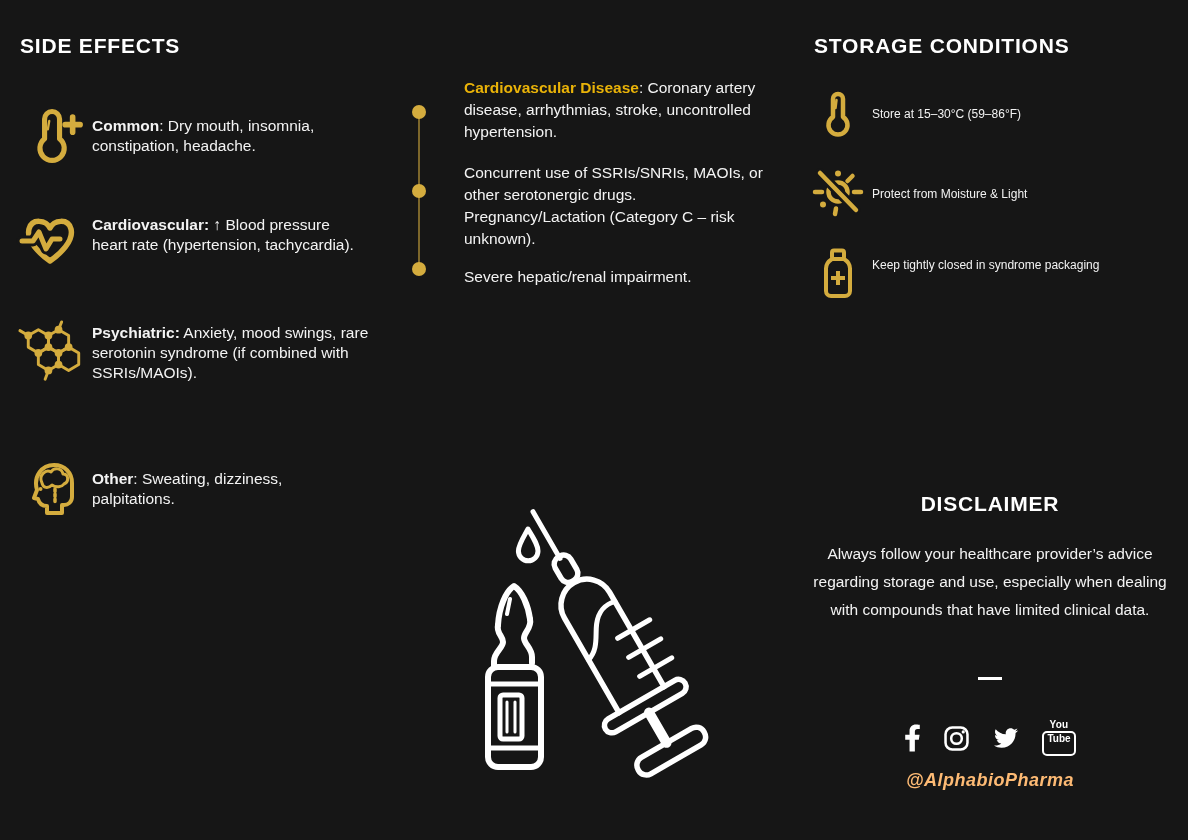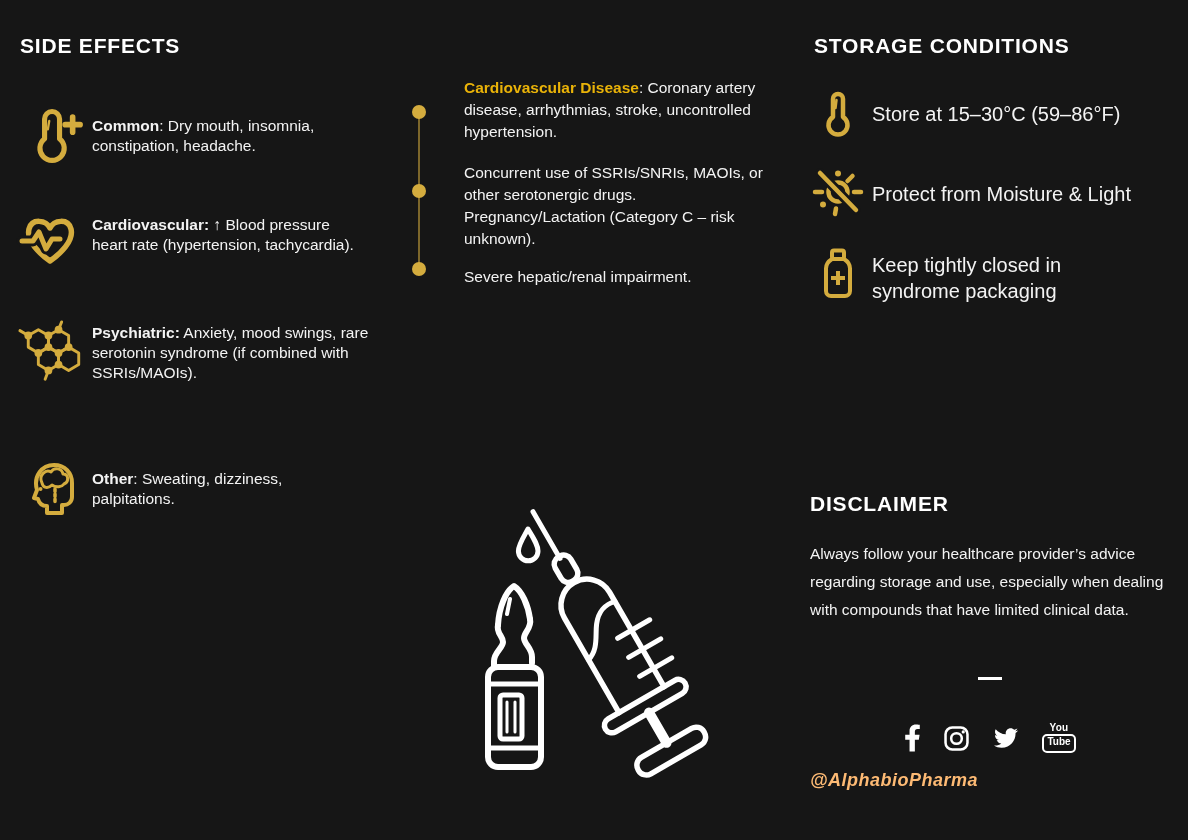--- a/index.html
+++ b/index.html
@@ -15,31 +15,31 @@
   .body-text b{color:#eab308;font-weight:700;}
   .abs{position:absolute;}
   
   .se-text{position:absolute;left:92px;font-size:15.5px;line-height:20px;}
   .se-icon{position:absolute;}
   
   .contra-block{position:absolute;left:59px;width:308px;font-size:15.5px;line-height:22px;}
   .tl-dot{position:absolute;left:7px;width:14px;height:14px;border-radius:50%;background:#D4AC3E;}
   .tl-line{position:absolute;left:13px;width:2px;background:#D4AC3E;opacity:.55;}
   
-  .st-text{position:absolute;left:467px;font-size:20px;line-height:26px;}
-  
-  .disc-wrap{position:absolute;left:810px;top:475px;width:360px;text-align:left;}
+  .st-text{position:absolute;left:467px;font-size:12px;line-height:26px;}
+  
+  .disc-wrap{position:absolute;left:810px;top:475px;width:360px;text-align:center;}
   .disc-title{font-size:21px;font-weight:800;letter-spacing:.8px;color:#fff;}
   .disc-text{margin-top:24px;font-size:15.5px;line-height:28px;color:#f3f3f3;}
   .divider-dash{width:24px;height:3px;background:#ffffff;margin:53px auto 0 auto;}
   .social-row{margin-top:42px;display:flex;justify-content:center;align-items:center;gap:22px;height:32px;}
   .social-row svg{display:block;}
   .yt-badge{display:flex;flex-direction:column;align-items:center;color:#fff;line-height:1;cursor:pointer;}
   .yt-top{font-size:10px;font-weight:700;letter-spacing:.3px;}
-  .yt-box{margin-top:1px;border:2px solid #fff;border-radius:5px;padding:1px 3px 4px 3px;font-size:10px;font-weight:700;}
+  .yt-box{margin-top:1px;border:2px solid #fff;border-radius:5px;padding:1px 3px 10px 3px;font-size:10px;font-weight:700;}
   .handle{margin-top:16px;font-size:18px;font-weight:700;font-style:italic;color:#fdba74;letter-spacing:.5px;}
   svg{overflow:visible;}
 </style>
 </head>
 <body>
 
 <div class="page">
 
   <div class="heading" style="left:20px;top:17px;">SIDE EFFECTS</div>
 

